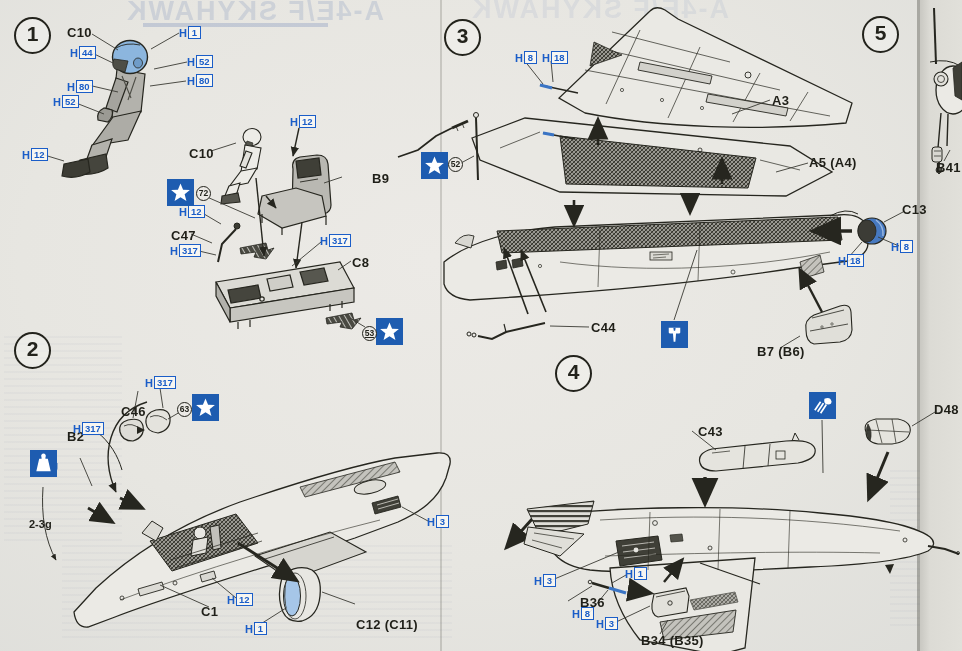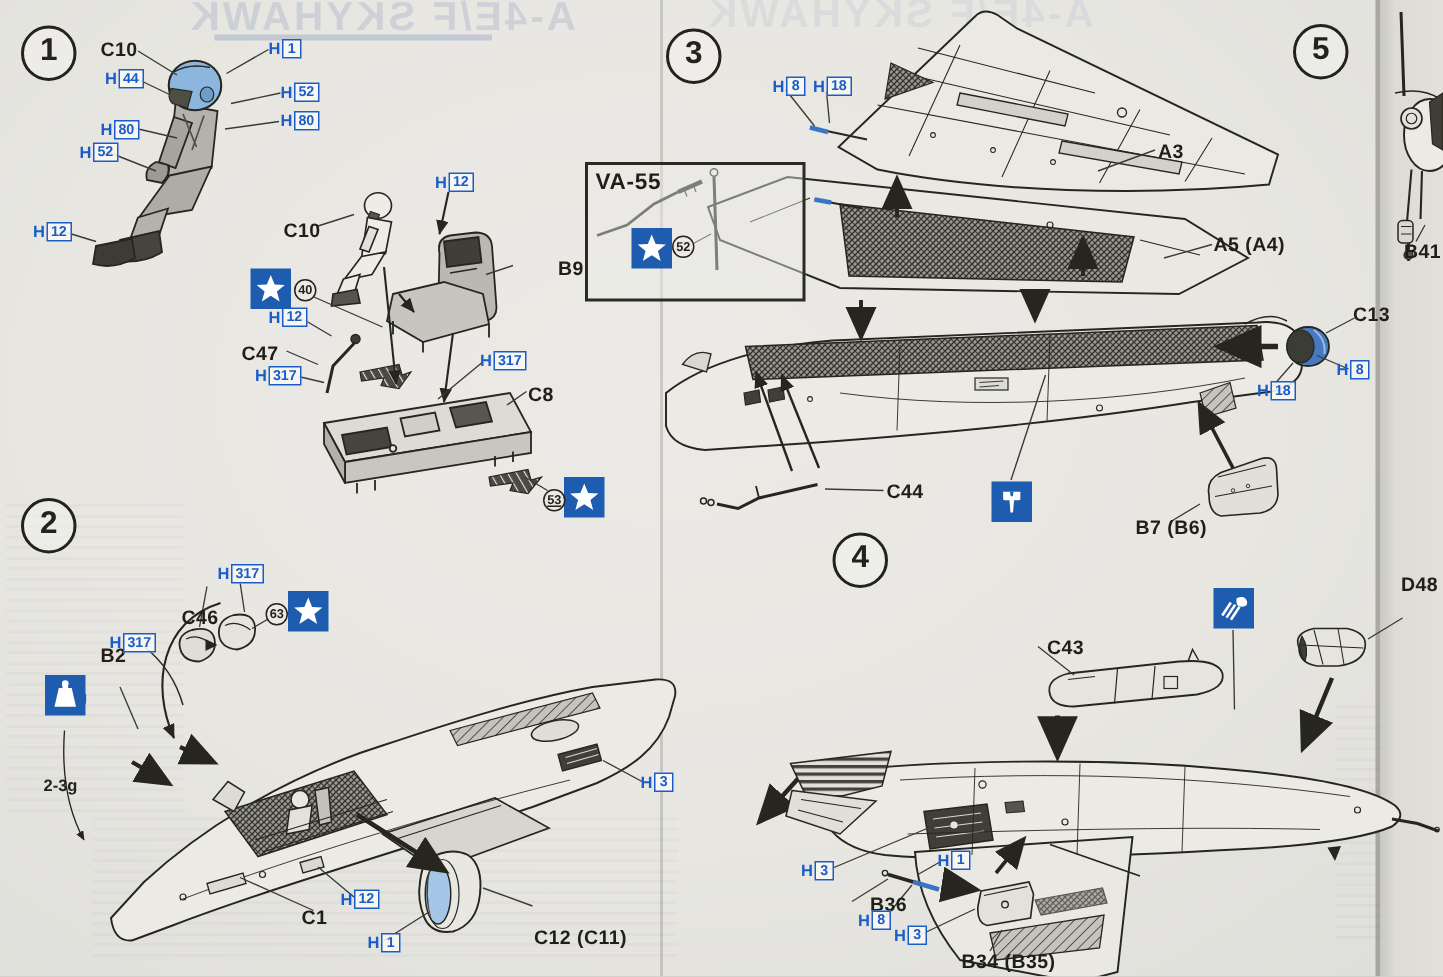--- a/index.html
+++ b/index.html
@@ -424,43 +424,40 @@
       <path d="M944,161 L950,150" stroke="#3a3a33" stroke-width="0.9" fill="none"></path>
     </g>
   </svg>
 
   <div class="stepnum" style="left:14px;top:17px;">1</div>
   <div class="stepnum" style="left:14px;top:332px;">2</div>
   <div class="stepnum" style="left:444px;top:19px;">3</div>
   <div class="stepnum" style="left:555px;top:355px;">4</div>
   <div class="stepnum" style="left:862px;top:16px;">5</div>
 
-  <div class="inset">
-    <span class="title">VA-55</span>
-  </div>
 
   <div class="plabel" style="left:67px;top:25px;">C10</div>
   <div class="plabel" style="left:189px;top:146px;">C10</div>
   <div class="plabel" style="left:344px;top:171px;margin-left:28px;">B9</div>
-  <div class="plabel" style="left:161px;top:228px;">C47</div>
+  <div class="plabel" style="left:171px;top:228px;">C47</div>
   <div class="plabel" style="left:352px;top:255px;">C8</div>
 
   <div class="plabel" style="left:121px;top:380px;margin-top:24px;">C46</div>
   <div class="plabel" style="left:67px;top:429px;">B2</div>
   <div class="plabel" style="left:201px;top:604px;">C1</div>
   <div class="plabel" style="left:356px;top:617px;">C12 (C11)</div>
 
   <div class="plabel" style="left:772px;top:93px;">A3</div>
   <div class="plabel" style="left:809px;top:155px;">A5 (A4)</div>
   <div class="plabel" style="left:591px;top:320px;">C44</div>
   <div class="plabel" style="left:757px;top:344px;">B7 (B6)</div>
   <div class="plabel" style="left:902px;top:202px;">C13</div>
 
   <div class="plabel" style="left:670px;top:424px;margin-left:28px;">C43</div>
-  <div class="plabel" style="left:934px;top:382px;">D48</div>
+  <div class="plabel" style="left:934px;top:402px;">D48</div>
   <div class="plabel" style="left:580px;top:595px;">B36</div>
   <div class="plabel" style="left:641px;top:633px;">B34 (B35)</div>
 
   <div class="plabel" style="left:936px;top:160px;">B41</div>
 
   <div class="hlab" style="left:179px;top:26px;">
       <span class="hp">H</span>
       <span class="bx">1</span>
     </div>
   <div class="hlab" style="left:70px;top:46px;">
@@ -557,21 +554,21 @@
   <div class="hlab" style="left:596px;top:617px;">
       <span class="hp">H</span>
       <span class="bx">3</span>
     </div>
 
   <div class="bsq" style="left:167px;top:179px;">
     <svg viewBox="0 0 24 24">
         <polygon points="12,2.5 14.7,9 21.8,9.4 16.3,13.9 18.2,20.8 12,16.9 5.8,20.8 7.7,13.9 2.2,9.4 9.3,9" fill="#fff"></polygon>
       </svg>
   </div>
-  <div class="badge" style="left:196px;top:186px;">40</div>
+  <div class="badge" style="left:196px;top:186px;">72</div>
 
   <div class="bsq" style="left:376px;top:318px;">
     <svg viewBox="0 0 24 24">
         <polygon points="12,2.5 14.7,9 21.8,9.4 16.3,13.9 18.2,20.8 12,16.9 5.8,20.8 7.7,13.9 2.2,9.4 9.3,9" fill="#fff"></polygon>
       </svg>
   </div>
   <div class="badge" style="left:362px;top:326px;text-decoration:underline;">53</div>
 
   <div class="bsq" style="left:192px;top:394px;">
     <svg viewBox="0 0 24 24">

